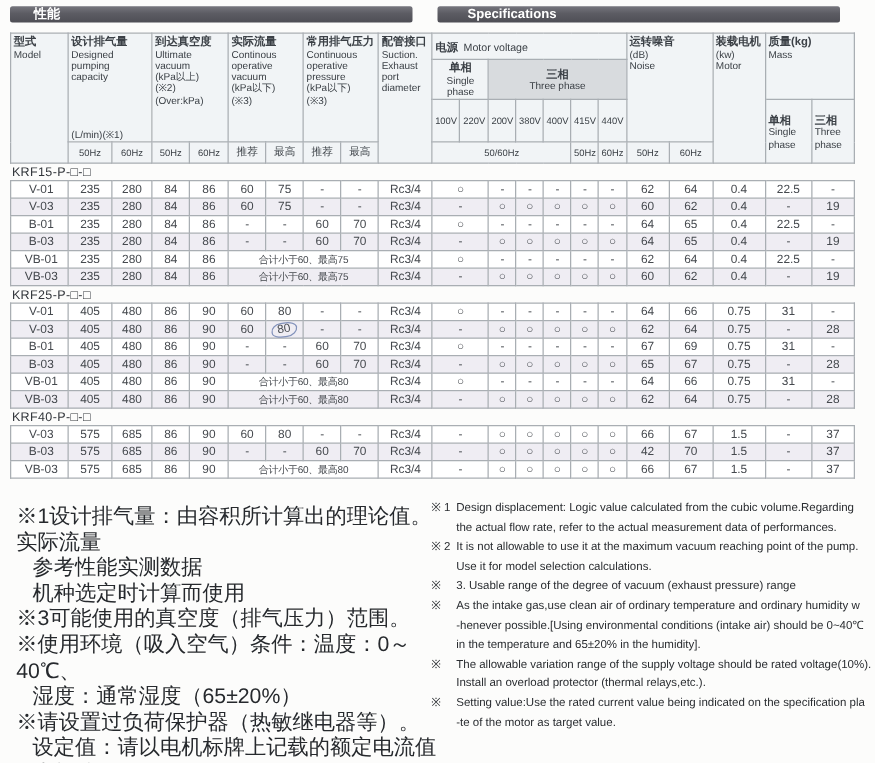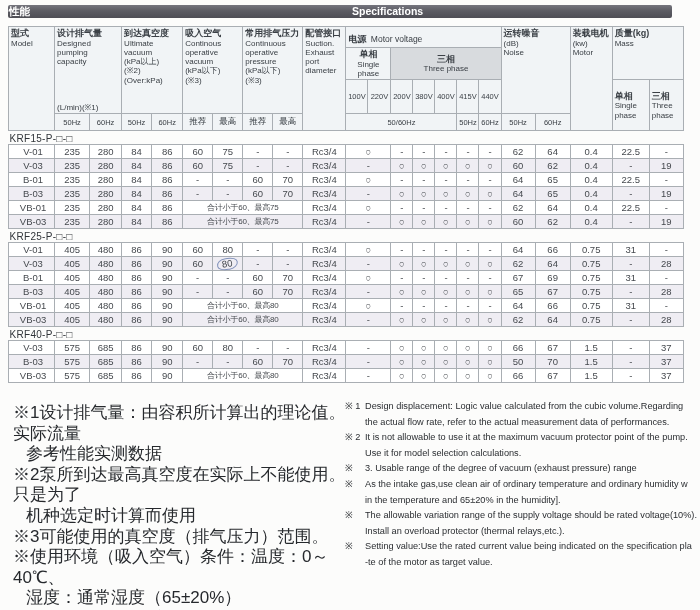--- a/index.html
+++ b/index.html
@@ -9,22 +9,22 @@
     font-family:"Liberation Sans", sans-serif;
     color:#3a3e43;
     overflow:hidden;
   }
   .bar{
     position:absolute;top:5px;height:13px;
     background:linear-gradient(180deg,#75757d 0%,#5c5c63 45%,#4e4e55 100%);
     color:#fff;font-size:10.5px;font-weight:bold;line-height:13px;
     border-radius:2px;box-sizing:border-box;
   }
-  .bar-left{left:8px;width:386px;padding-left:1px;}
-  .bar-right{left:350px;width:322px;padding-left:2px;}
+  .bar-left{left:8px;width:322px;padding-left:19px;}
+  .bar-right{left:350px;width:322px;padding-left:24px;}
 
   table.spec{
     position:absolute;left:8px;top:26px;width:676px;
     table-layout:fixed;border-collapse:collapse;padding-left:44px;
   }
   table.spec th, table.spec td{border:1px solid #a9aeb3;box-sizing:border-box;}
   thead th{
     background:#f1f4f6;font-weight:normal;color:#3b4046;
     vertical-align:top;text-align:left;padding:1px 2px;
   }
@@ -115,21 +115,21 @@
         <span class="en blk unit-abs">(L/min)(※1)</span>
       </th>
       <th colspan="2" rowspan="3">
         <span class="zh blk">到达真空度</span>
         <span class="en blk">Ultimate vacuum</span>
         <span class="en blk">(kPa以上)</span>
         <span class="en blk">(※2)</span>
         <span class="en blk">(Over:kPa)</span>
       </th>
       <th colspan="2" rowspan="3">
-        <span class="zh blk">吸入空气</span>
+        <span class="zh blk">实际流量</span>
         <span class="en blk">Continous operative vacuum</span>
         <span class="en blk">(kPa以下)</span>
         <span class="en blk">(※3)</span>
       </th>
       <th colspan="2" rowspan="3">
         <span class="zh blk">常用排气压力</span>
         <span class="en blk">Continuous operative pressure</span>
         <span class="en blk">(kPa以下)</span>
         <span class="en blk">(※3)</span>
       </th>
@@ -506,21 +506,21 @@
         <td>-</td>
         <td>60</td>
         <td>70</td>
         <td>Rc3/4</td>
         <td colspan="2">-</td>
         <td>○</td>
         <td>○</td>
         <td>○</td>
         <td>○</td>
         <td>○</td>
-        <td>50</td>
+        <td>42</td>
         <td>70</td>
         <td>1.5</td>
         <td>-</td>
         <td>37</td>
       </tr>
       <tr>
         <td class="model">VB-03</td>
         <td>575</td>
         <td>685</td>
         <td>86</td>
@@ -538,52 +538,55 @@
         <td>1.5</td>
         <td>-</td>
         <td>37</td>
       </tr>
     </tbody>
 </table>
 
 <div class="fn fn-left" id="fn-left">
     <div class="fnl-line">※1设计排气量：由容积所计算出的理论值。实际流量</div>
     <div class="fnl-line fnl-indent">参考性能实测数据</div>
-    <div class="fnl-line">※2泵所到达最高真空度在实际上不能使用。只是为了</div>
     <div class="fnl-line fnl-indent">机种选定时计算而使用</div>
     <div class="fnl-line">※3可能使用的真空度（排气压力）范围。</div>
     <div class="fnl-line">※使用环境（吸入空气）条件：温度：0～40℃、</div>
     <div class="fnl-line fnl-indent">湿度：通常湿度（65±20%）</div>
     <div class="fnl-line">※请设置过负荷保护器（热敏继电器等）。</div>
     <div class="fnl-line fnl-indent">设定值：请以电机标牌上记载的额定电流值为标准。</div>
   </div>
 <div class="fn fn-right" id="fn-right">
     <div class="fnr-line">
       <span class="fnr-marker">※ 1</span>
       <span class="fnr-text">Design displacement: Logic value calculated from the cubic volume.Regarding</span>
     </div>
     <div class="fnr-line">
       <span class="fnr-marker"></span>
       <span class="fnr-text">the actual flow rate, refer to the actual measurement  data of  performances.</span>
     </div>
     <div class="fnr-line">
       <span class="fnr-marker">※ 2</span>
-      <span class="fnr-text">It is not  allowable to use it at the maximum vacuum protector point of  the  pump.</span>
+      <span class="fnr-text">It is not  allowable to use it at the maximum vacuum reaching point of  the  pump.</span>
     </div>
     <div class="fnr-line">
       <span class="fnr-marker"></span>
       <span class="fnr-text">Use it for model selection calculations.</span>
     </div>
     <div class="fnr-line">
       <span class="fnr-marker">※</span>
       <span class="fnr-text">3. Usable range of the degree of vacuum (exhaust pressure) range</span>
     </div>
     <div class="fnr-line">
       <span class="fnr-marker">※</span>
       <span class="fnr-text">As  the intake gas,use clean air of ordinary temperature and ordinary humidity  w</span>
+    </div>
+    <div class="fnr-line">
+      <span class="fnr-marker"></span>
+      <span class="fnr-text">-henever possible.[Using environmental conditions (intake air) should be 0~40℃</span>
     </div>
     <div class="fnr-line">
       <span class="fnr-marker"></span>
       <span class="fnr-text">in the temperature and  65±20% in the humidity].</span>
     </div>
     <div class="fnr-line">
       <span class="fnr-marker">※</span>
       <span class="fnr-text">The allowable variation range of the supply voltage should be rated voltage(10%).</span>
     </div>
     <div class="fnr-line">

